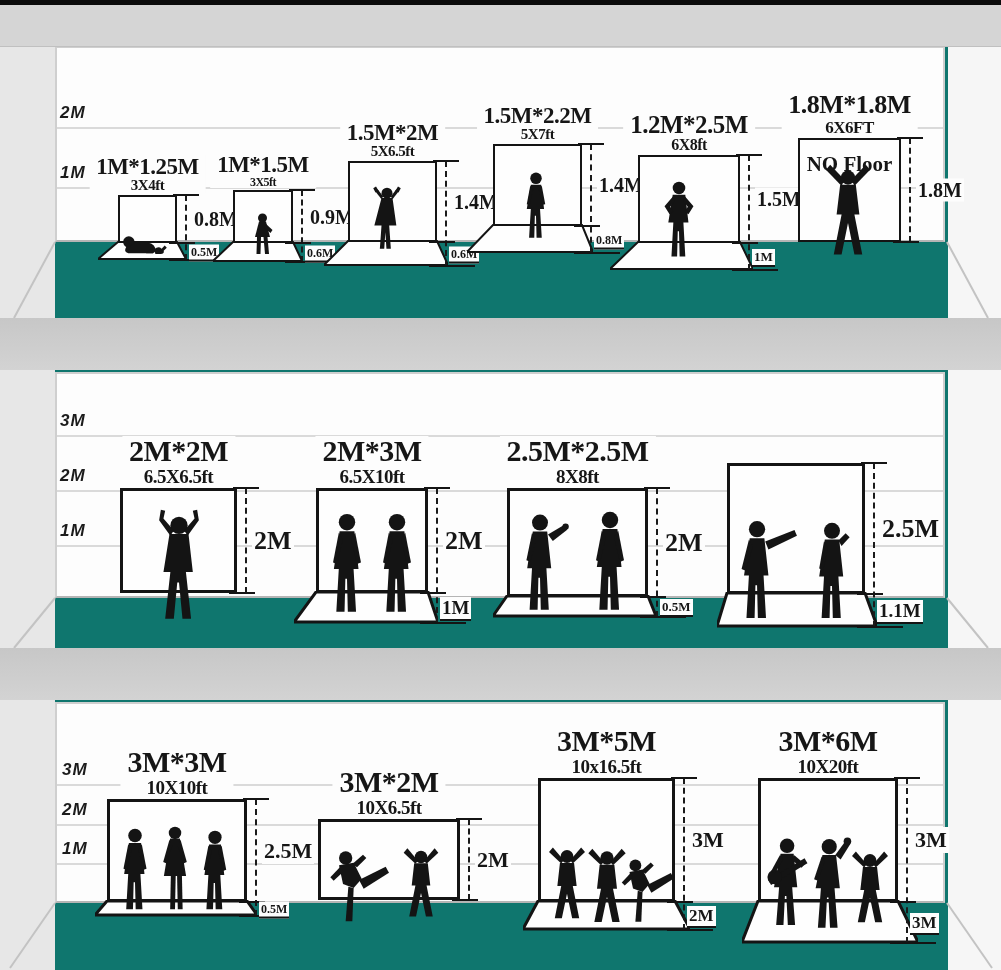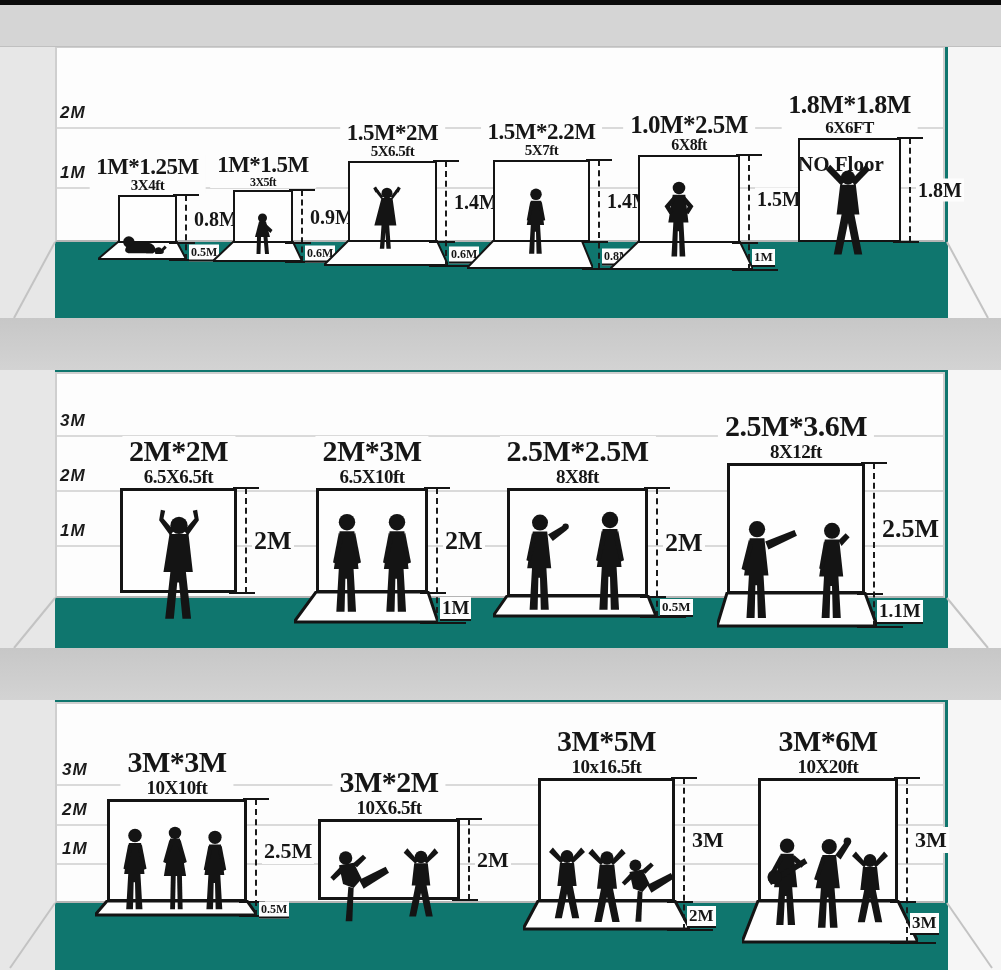--- a/index.html
+++ b/index.html
@@ -28,21 +28,21 @@
   .floorwrap polygon{fill:#fefefe;stroke:#141414;}
   .figure{position:absolute;z-index:3;}
   .figure svg{width:100%;height:100%;display:block;}
   .figure path,.figure circle,.figure rect{fill:#141414;}
   .dim{position:absolute;top:0;z-index:2;}
   .dim-line{position:absolute;left:8px;top:0;width:0;border-left:2px dashed #1a1a1a;}
   .dim-tick{position:absolute;height:2px;background:#141414;}
   .dim-label{position:absolute;transform:translateY(-50%);background:#fdfdfd;padding:0 2px;
              font-weight:700;white-space:nowrap;z-index:3;}
   .floor-label{border-bottom:2px solid #141414;}
-  .no-floor{position:absolute;top:14px;left:0;width:100%;text-align:left;font-weight:700;font-size:21px;z-index:3;letter-spacing:0;}
+  .no-floor{position:absolute;top:14px;left:0;width:100%;text-align:center;font-weight:700;font-size:21px;z-index:3;letter-spacing:0;}
 </style>
 </head>
 <body>
 
 <div id="stage">
     <div class="sidestrip left"></div>
     <div class="sidestrip right"></div>
     <svg width="1001" height="970" class="persp">
       <line x1="55" y1="242" x2="14" y2="318" stroke="#c3c3c3" stroke-width="2"></line>
       <line x1="947" y1="242" x2="988" y2="318" stroke="#c3c3c3" stroke-width="2"></line>
@@ -128,21 +128,21 @@
       </div>
       <div class="dim" style="left: 100%; width: 70px; height: 105px;">
         <div class="dim-line" style="height: 105px;"></div>
         <div class="dim-tick" style="left: -4px; width: 26px; top: -1px;"></div>
         <div class="dim-tick" style="left: -8px; width: 26px; top: 80px;"></div>
         <div class="dim-tick" style="left: -8px; width: 46px; top: 104px;"></div>
         <div class="dim-label" style="left: 15px; top: 40.5px; font-size: 20px;">1.4M</div>
         <div class="dim-label floor-label" style="left: 12px; top: 94px; font-size: 12px;">0.6M</div>
       </div>
     </div>
-    <div class="backdrop" style="left: 493px; top: 160px; width: 89px; height: 82px; padding-left: 8px;">
+    <div class="backdrop" style="left: 493px; top: 144px; width: 89px; height: 82px;">
       <div class="floorwrap" style="left: -26px; top: 80px; width: 126px; height: 31px;">
         <svg width="126" height="31" viewBox="0 0 126 31">
           <polygon points="26,1 115,1 126,28 0,28" stroke-width="2"></polygon>
         </svg>
       </div>
       <div class="frame"></div>
       <div class="bd-title" style="font-size: 23px;"><span class="t1">1.5M*2.2M</span><span class="t2" style="font-size: 15px;">5X7ft</span></div>
       <div class="figure" style="left: 25.5px; top: 28px; width: 34px; height: 68px;">
         <svg viewBox="0 0 56 118" preserveAspectRatio="xMidYMax meet">
           <circle cx="28" cy="11" r="10"></circle>
@@ -160,21 +160,21 @@
         <div class="dim-label floor-label" style="left: 12px; top: 96.5px; font-size: 12px;">0.8M</div>
       </div>
     </div>
     <div class="backdrop" style="left: 638px; top: 155px; width: 102px; height: 88px;">
       <div class="floorwrap" style="left: -28px; top: 86px; width: 143px; height: 31px;">
         <svg width="143" height="31" viewBox="0 0 143 31">
           <polygon points="28,1 130,1 143,28 0,28" stroke-width="2"></polygon>
         </svg>
       </div>
       <div class="frame"></div>
-      <div class="bd-title" style="font-size: 25px;"><span class="t1">1.0M*2.5M</span><span class="t2" style="font-size: 16px;">6X8ft</span></div>
+      <div class="bd-title" style="font-size: 25px;"><span class="t1">1.2M*2.5M</span><span class="t2" style="font-size: 16px;">6X8ft</span></div>
       <div class="figure" style="left: 20px; top: 26px; width: 42px; height: 78px;">
         <svg viewBox="0 0 64 124" preserveAspectRatio="xMidYMax meet">
           <circle cx="32" cy="11" r="10"></circle>
           <path d="M22 22 h20 l5 44 h-8 l3 54 h-9 l-1 -40 -2 0 -1 40 h-9 l3 -54 h-8 Z"></path>
           <path d="M22 25 L9 40 l8 13 6 -4 -5 -8 7 -9 Z"></path>
           <path d="M42 25 L55 40 l-8 13 -6 -4 5 -8 -7 -9 Z"></path>
         </svg>
       </div>
       <div class="dim" style="left: 100%; width: 70px; height: 115px;">
         <div class="dim-line" style="height: 115px;"></div>
@@ -297,21 +297,20 @@
         <div class="dim-label floor-label" style="left: 12px; top: 120px; font-size: 13px;">0.5M</div>
       </div>
     </div>
     <div class="backdrop s23" style="left: 727px; top: 463px; width: 138px; height: 131px;">
       <div class="floorwrap" style="left: -10px; top: 129px; width: 160px; height: 37px;">
         <svg width="160" height="37" viewBox="0 0 160 37">
           <polygon points="10,1 148,1 160,34 0,34" stroke-width="3"></polygon>
         </svg>
       </div>
       <div class="frame"></div>
-      <div class="bd-title" style="font-size: 30px;"><span class="t1">2.5M*3.6M</span><span class="t2" style="font-size: 19px;">8X12ft</span></div>
       <div class="figure" style="left: 4px; top: 53px; width: 70px; height: 106px;">
         <svg viewBox="0 0 86 128" preserveAspectRatio="xMidYMax meet">
           <circle cx="32" cy="14" r="10"></circle>
           <path d="M23 25 h18 l5 46 h-6 l3 52 h-10 l-1 -40 -2 0 -1 40 h-10 l3 -52 h-6 Z"></path>
           <path d="M22 27 l-9 36 5 2 9 -30 Z"></path>
           <path d="M42 29 L78 15 l3 7 -35 17 Z"></path>
         </svg>
       </div>
       <div class="figure" style="left: 81px; top: 51px; width: 48px; height: 108px;">
         <svg viewBox="0 0 60 128" preserveAspectRatio="xMidYMax meet">

